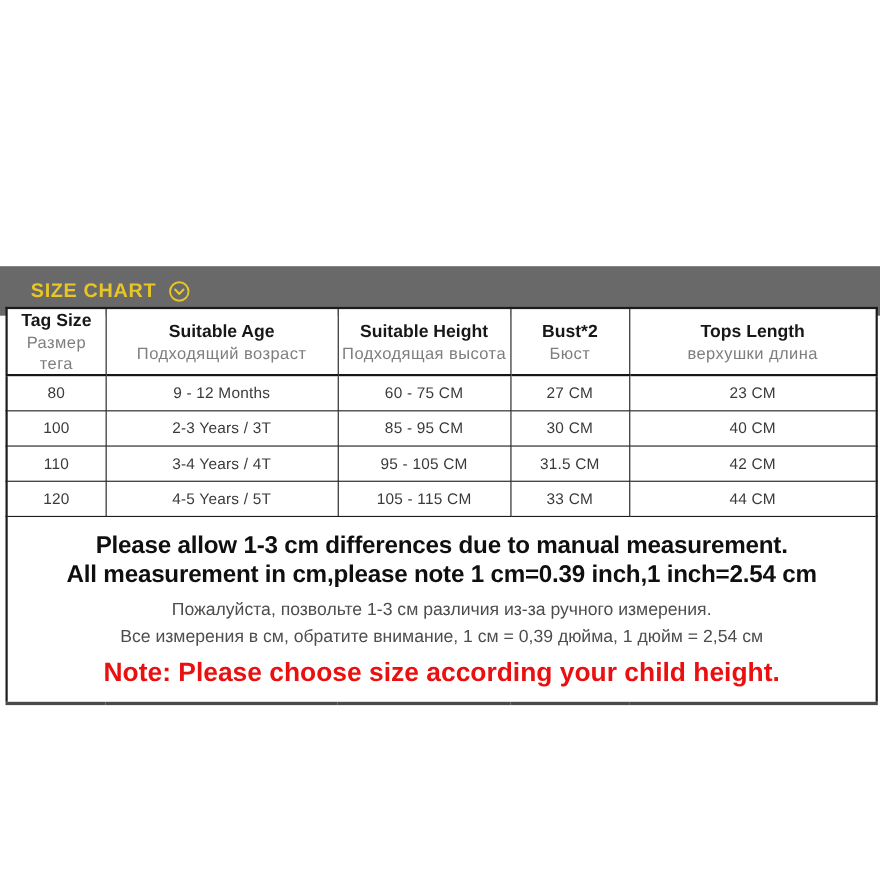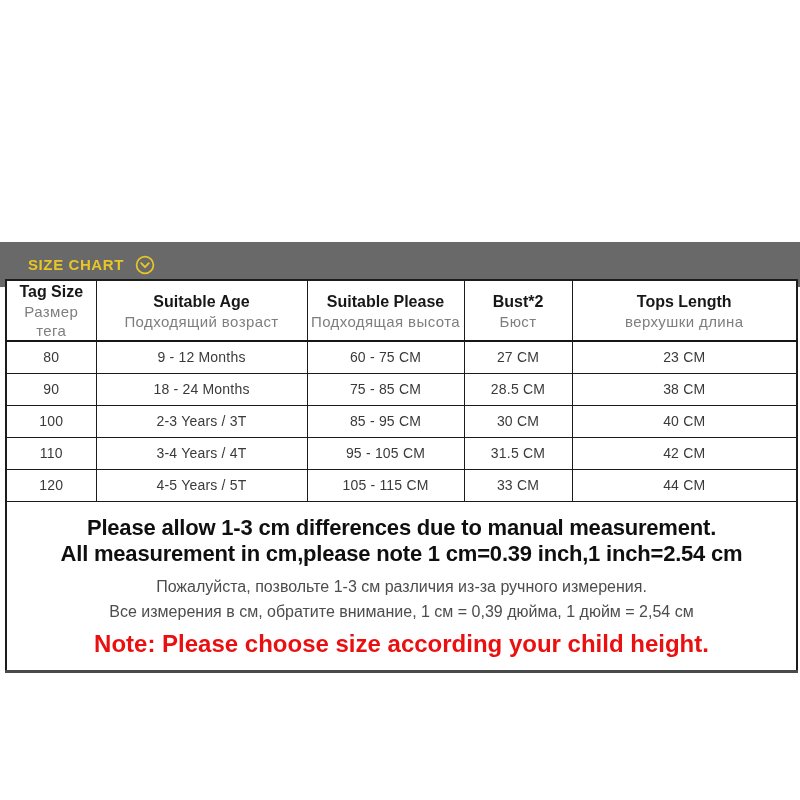--- a/index.html
+++ b/index.html
@@ -23,21 +23,21 @@
     width: 800px;
     height: 45px;
     background: #696969;
     display: flex;
     align-items: center;
     padding-left: 28px;
     box-sizing: border-box;
   }
   .banner-title {
     color: #e8c625;
-    font-size: 15px;
+    font-size: 18px;
     font-weight: 700;
     letter-spacing: 0.6px;
   }
   .chevron-circle {
     margin-left: 11px;
     width: 20px;
     height: 20px;
     color: #e8c625;
     display: inline-flex;
   }
@@ -137,47 +137,40 @@
       <tr>
         <th>
           <span class="h-en">Tag Size</span>
           <span class="h-ru">Размер тега</span>
         </th>
         <th>
           <span class="h-en">Suitable Age</span>
           <span class="h-ru">Подходящий возраст</span>
         </th>
         <th>
-          <span class="h-en">Suitable Please</span>
+          <span class="h-en">Suitable Height</span>
           <span class="h-ru">Подходящая высота</span>
         </th>
         <th>
           <span class="h-en">Bust*2</span>
           <span class="h-ru">Бюст</span>
         </th>
         <th>
           <span class="h-en">Tops Length</span>
           <span class="h-ru">верхушки длина</span>
         </th>
       </tr>
     </thead>
     <tbody>
       <tr class="data-row">
         <td>80</td>
         <td>9 - 12 Months</td>
         <td>60 - 75 CM</td>
         <td>27 CM</td>
         <td>23 CM</td>
-      </tr>
-      <tr class="data-row">
-        <td>90</td>
-        <td>18 - 24 Months</td>
-        <td>75 - 85 CM</td>
-        <td>28.5 CM</td>
-        <td>38 CM</td>
       </tr>
       <tr class="data-row">
         <td>100</td>
         <td>2-3 Years / 3T</td>
         <td>85 - 95 CM</td>
         <td>30 CM</td>
         <td>40 CM</td>
       </tr>
       <tr class="data-row">
         <td>110</td>

